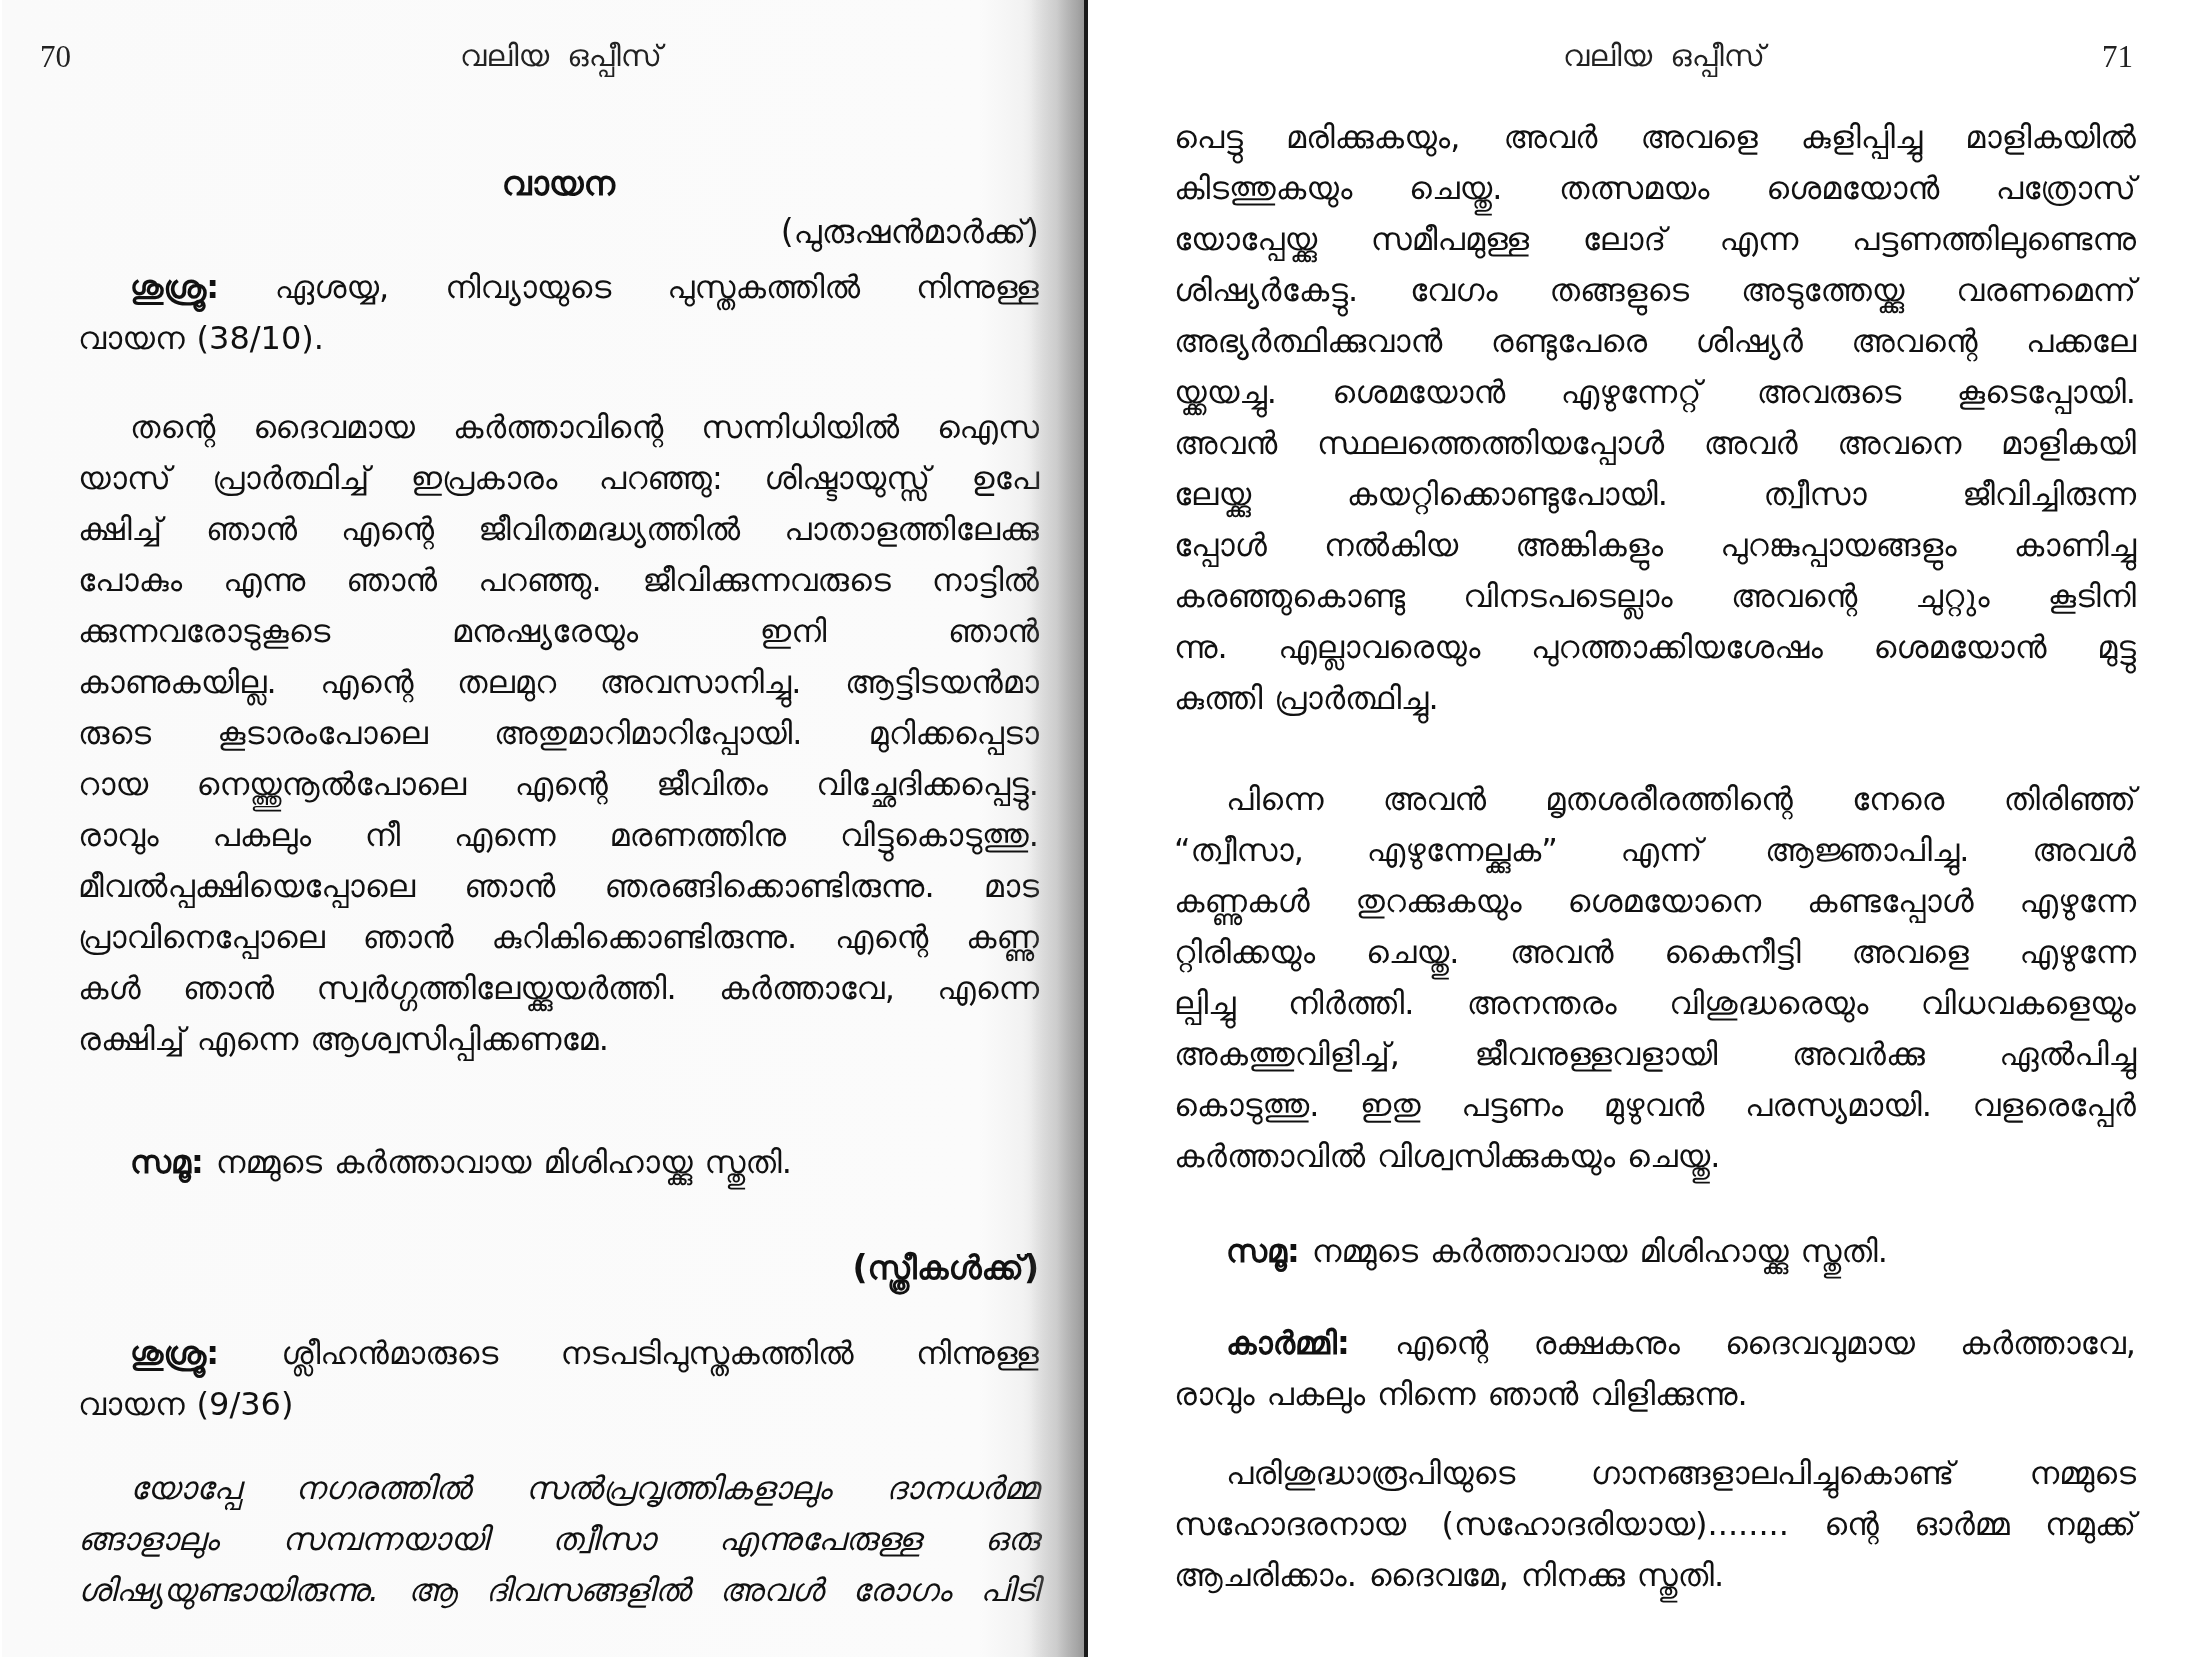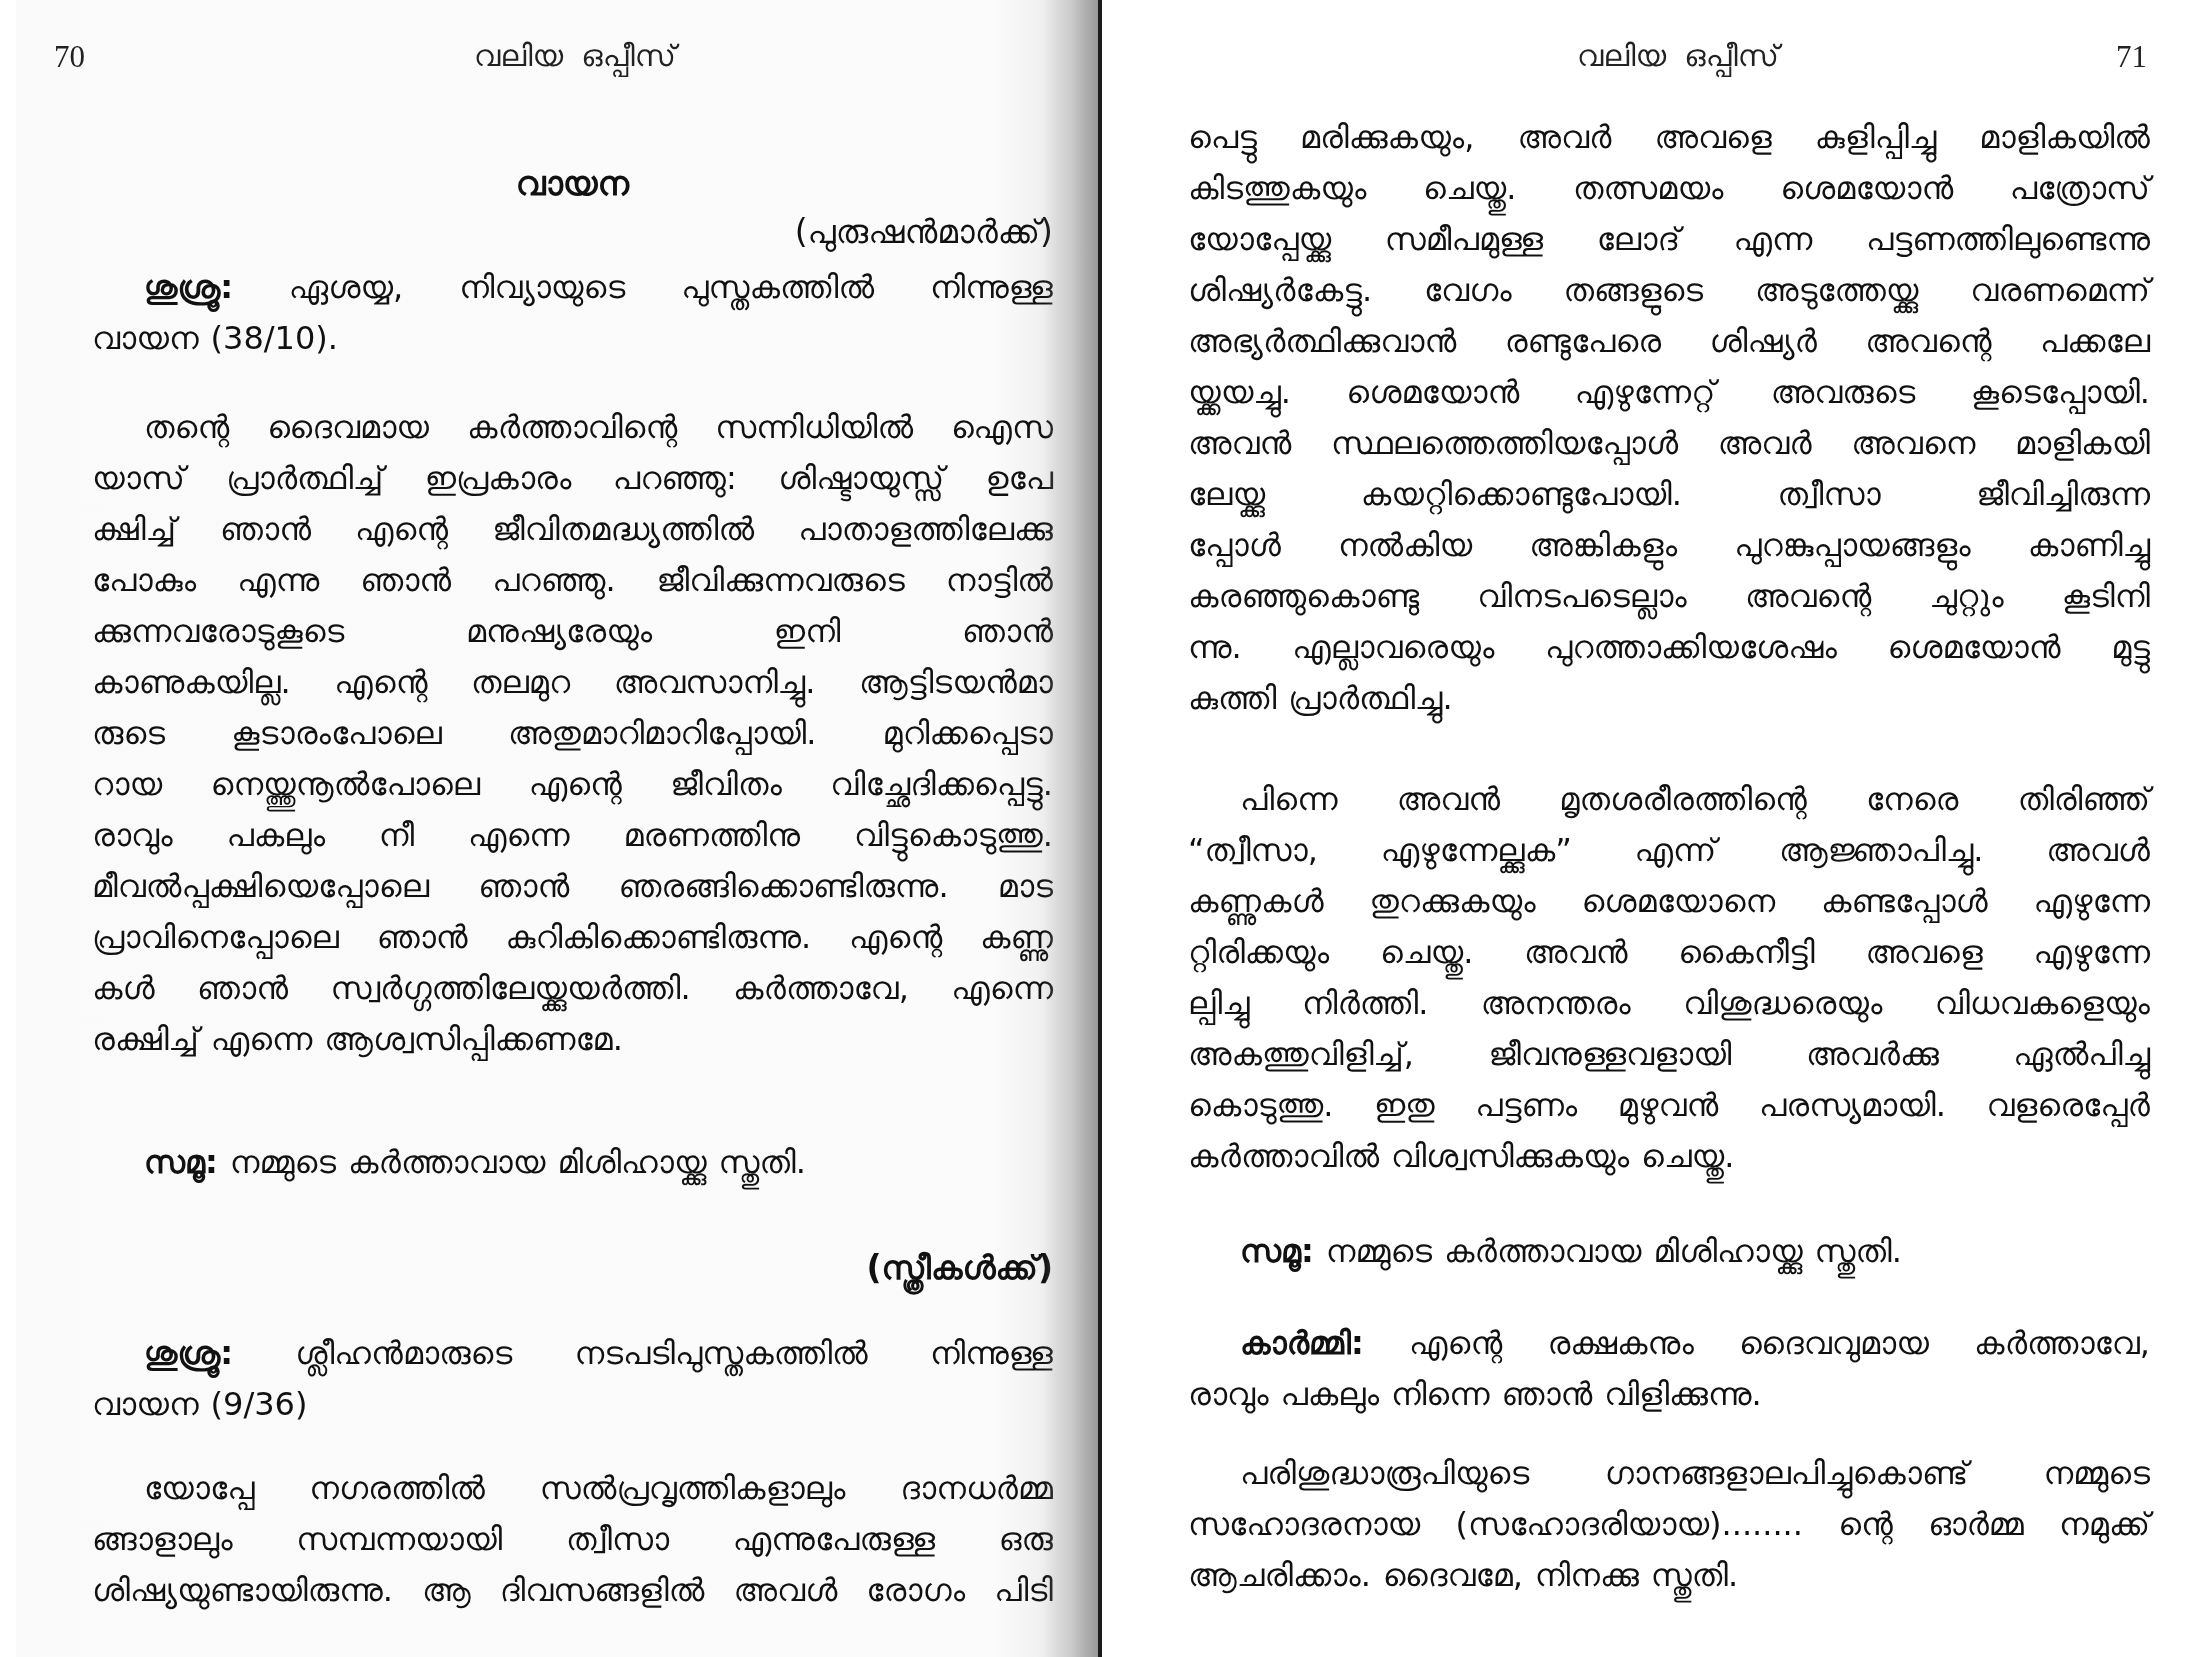--- a/index.html
+++ b/index.html
@@ -3,21 +3,21 @@
 <meta charset="utf-8">
 <style>
   html, body { margin: 0; padding: 0; }
   body {
     width: 2210px; height: 1658px; overflow: hidden;
     background: #ffffff;
     font-family: "DejaVu Sans", sans-serif;
     color: #111111;
     position: relative;
   }
-  .spread { position: absolute; left: 16px; top: 0; width: 1916px; height: 1658px; }
+  .spread { position: absolute; left: 2px; top: 0; width: 1916px; height: 1658px; }
   .page {
     position: absolute; top: 0; height: 1658px; background: #fdfdfc;
   }
   .page-left { left: 0; width: 1086px; background: linear-gradient(to right, #fafafa 0%, #fbfbfb 90%, #f2f2f2 94%, #dcdcdc 97%, #c4c4c4 99%, #9a9a9a 100%); }
   .page-right { left: 1086px; width: 1125px; background: linear-gradient(to right, #ffffff 0%, #ffffff 100%); }
   .spine {
     position: absolute; left: 1082px; top: 0; width: 5.2px; height: 1658px;
     background: #1a1a1a;
   }
   .spine-shadow {
@@ -92,21 +92,21 @@
         <span class="line last indent"><span class="speaker">സമൂ:</span><span> നമ്മുടെ കർത്താവായ മിശിഹായ്ക്കു സ്തുതി.</span></span>
       </div>
 
       <div class="subheading" style="top:1242px; font-weight:bold;">(സ്ത്രീകൾക്ക്)</div>
 
       <div class="para" style="top:1328px;">
         <span class="line indent"><span class="speaker">ശുശ്രൂ:</span><span> ശ്ലീഹൻമാരുടെ നടപടിപുസ്തകത്തിൽ നിന്നുള്ള</span></span>
         <span class="line last">വായന (9/36)</span>
       </div>
 
-      <div class="para" style="top:1463px;">
+      <div class="para" style="top:1463px;font-style:italic;">
         <span class="line indent">യോപ്പേ നഗരത്തിൽ സൽപ്രവൃത്തികളാലും ദാനധർമ്മ</span>
         <span class="line">ങ്ങാളാലും സമ്പന്നയായി ത്വീസാ എന്നുപേരുള്ള ഒരു</span>
         <span class="line">ശിഷ്യയുണ്ടായിരുന്നു. ആ ദിവസങ്ങളിൽ അവൾ രോഗം പിടി</span>
       </div>
     </div>
   </div>
 
   <div class="spine-shadow"></div>
   <div class="spine"></div>
 

